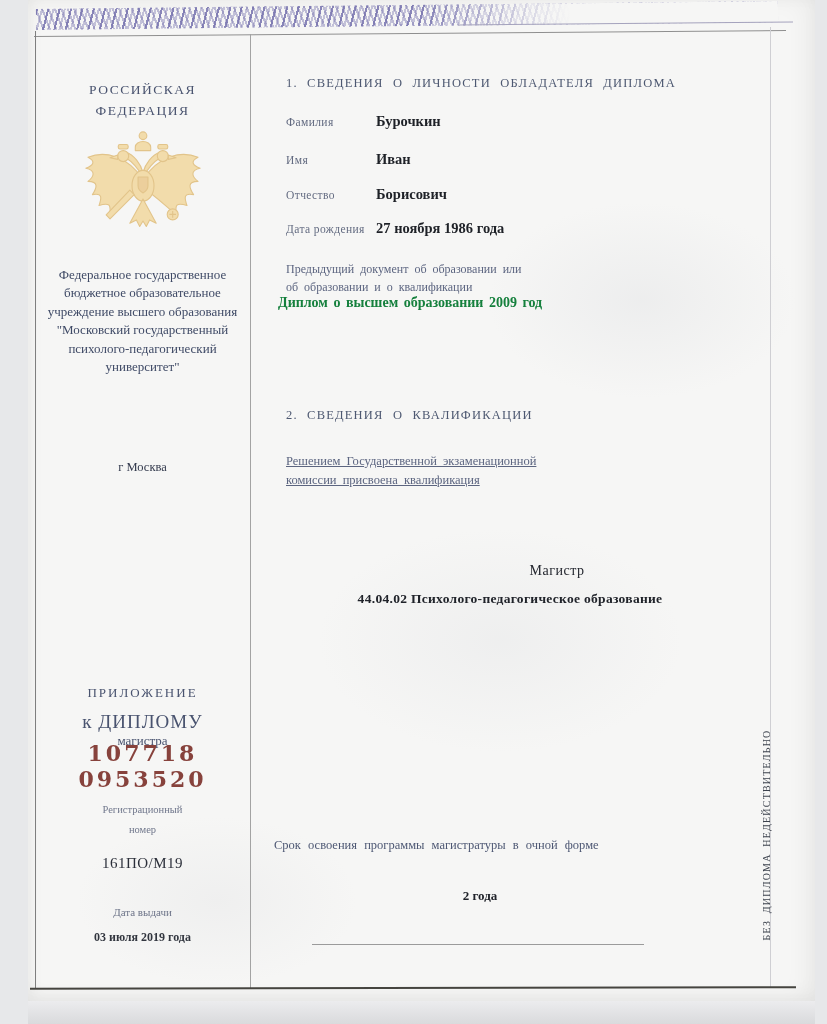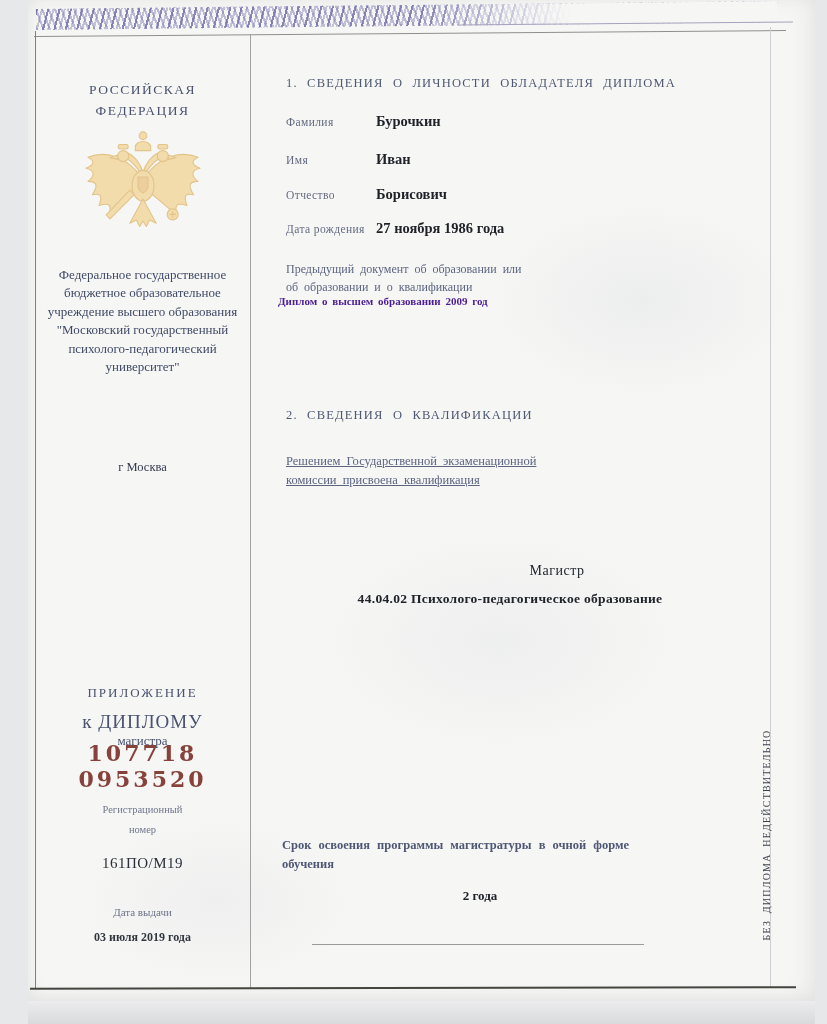--- a/index.html
+++ b/index.html
@@ -52,25 +52,25 @@
   .dateval{position:absolute;top:930px;width:100%;font-size:12px;font-weight:bold;color:#32363f;}
   
   .rightcol{position:absolute;left:222px;top:0;width:520px;}
   .sec-title{position:absolute;left:36px;font-size:12.5px;letter-spacing:1.2px;word-spacing:5px;color:#4d5871;white-space:nowrap;}
   .t1{top:76px;} .t2{top:408px;}
   .frow{position:absolute;left:36px;white-space:nowrap;}
   .frow .lab{display:inline-block;width:86px;font-size:11.5px;letter-spacing:.4px;color:#636b81;vertical-align:baseline;}
   .frow .val{font-size:14.5px;font-weight:bold;color:#1e2127;}
   .r1{top:112px;} .r2{top:150px;} .r3{top:185px;} .r4{top:219px;}
   .prevdoc-lab{position:absolute;left:36px;top:260px;font-size:12px;line-height:1.5;word-spacing:3px;color:#5c6580;}
-  .prevdoc-val{position:absolute;left:28px;top:295px;font-size:11px;font-weight:bold;word-spacing:2px;color:#4c1d95;text-align:right;}
+  .prevdoc-val{position:absolute;left:28px;top:295px;font-size:14px;font-weight:bold;word-spacing:2px;color:#15803d;text-align:right;}
   .decision{position:absolute;left:36px;top:452px;font-size:12.5px;line-height:1.55;word-spacing:3px;color:#5c6580;text-decoration:underline;}
   .qual{position:absolute;left:0;top:563px;width:100%;text-align:center;font-size:14px;letter-spacing:.5px;color:#23262e;margin-left:47px;}
   .prog{position:absolute;left:0;top:591px;width:100%;text-align:center;font-size:13.5px;font-weight:bold;letter-spacing:.3px;color:#20232a;}
-  .duration-lab{position:absolute;left:32px;top:836px;width:390px;font-size:12.5px;line-height:1.55;word-spacing:4px;color:#4e5874;font-weight:bold;}
+  .duration-lab{position:absolute;left:24px;top:836px;width:390px;font-size:12.5px;line-height:1.55;word-spacing:4px;color:#4e5874;}
   .duration-val{position:absolute;left:0;top:888px;width:460px;text-align:center;font-size:13px;font-weight:bold;color:#20232a;}
   .rule{position:absolute;left:62px;top:944px;width:332px;height:1px;background:#9b9b9b;}
   
   .edge-note{
     position:absolute;left:738px;top:835px;
     transform:translate(-50%,-50%) rotate(-90deg);
     white-space:nowrap;font-size:10px;letter-spacing:1.2px;word-spacing:3px;color:#3c424d;
   }
   .mottle{position:absolute;inset:0;pointer-events:none;
     background:
@@ -184,21 +184,20 @@
     <div class="decision">
       <div>Решением Государственной экзаменационной</div>
       <div>комиссии присвоена квалификация</div>
     </div>
 
     <div class="qual">Магистр</div>
     <div class="prog">44.04.02 Психолого-педагогическое образование</div>
 
     <div class="duration-lab">
       <div>Срок освоения программы магистратуры в очной форме</div>
-      <div>обучения</div>
     </div>
     <div class="duration-val">2 года</div>
 
     <div class="rule"></div>
 
   </div>
 
   <div class="edge-note">БЕЗ ДИПЛОМА НЕДЕЙСТВИТЕЛЬНО</div>
 </div>
 

